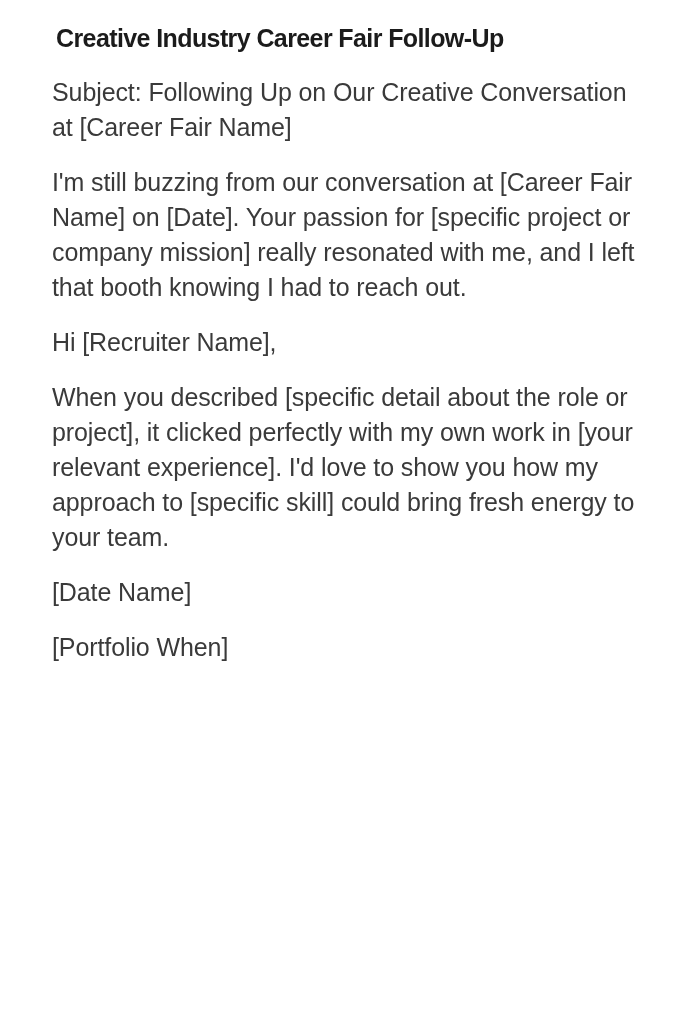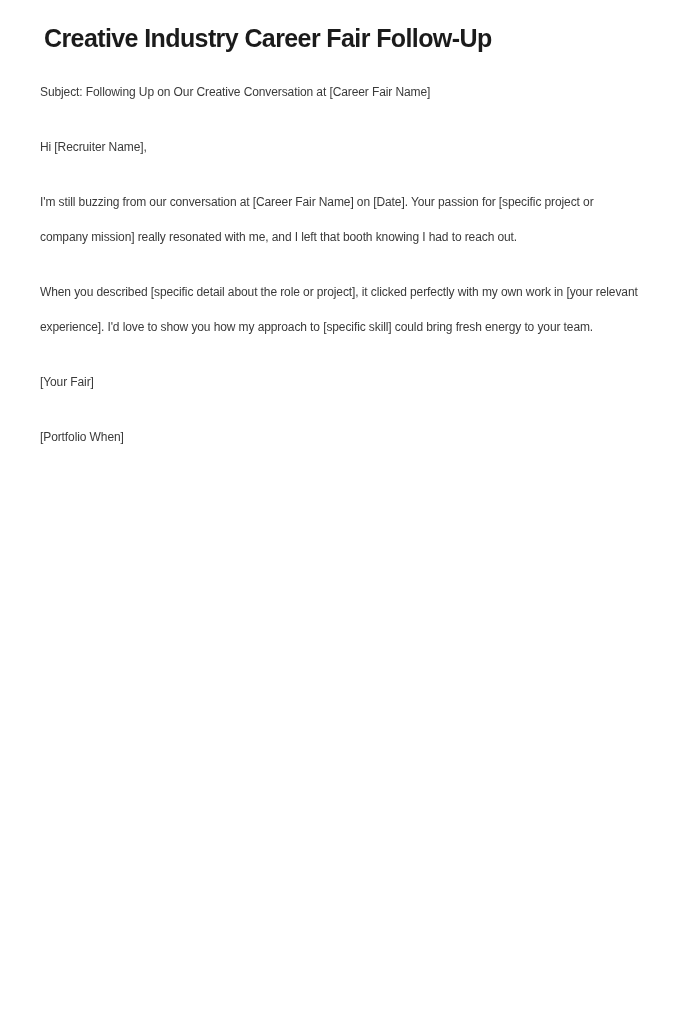--- a/index.html
+++ b/index.html
@@ -12,50 +12,50 @@
     height: 1033px;
     overflow: hidden;
     font-family: "Liberation Sans", "DejaVu Sans", sans-serif;
   }
   .doc {
     box-sizing: border-box;
     width: 700px;
     padding: 22px 58px 0 40px;
   }
   .doc-title {
-    margin: 0 0 20px 4px;
+    margin: 0 0 20px 16px;
     font-size: 25px;
     line-height: 33px;
     font-weight: 700;
     letter-spacing: -0.6px;
     color: #1b1b1b;
   }
   .doc p {
-    margin: 0 0 20px 0;
-    font-size: 12px;
+    margin: 0 0 20px 12px;
+    font-size: 25px;
     line-height: 35px;
     font-weight: 400;
     letter-spacing: -0.1px;
     color: #3a3a3a;
   }
 </style>
 </head>
 <body>
 
 <article class="doc">
   <h1 class="doc-title">Creative Industry Career Fair Follow-Up</h1>
 
   <p>Subject: Following Up on Our Creative Conversation at [Career Fair Name]</p>
 
+  <p>I'm still buzzing from our conversation at [Career Fair Name] on [Date]. Your passion for [specific project or company mission] really resonated with me, and I left that booth knowing I had to reach out.</p>
+
   <p>Hi [Recruiter Name],</p>
-
-  <p>I'm still buzzing from our conversation at [Career Fair Name] on [Date]. Your passion for [specific project or company mission] really resonated with me, and I left that booth knowing I had to reach out.</p>
 
   <p>When you described [specific detail about the role or project], it clicked perfectly with my own work in [your relevant experience]. I'd love to show you how my approach to [specific skill] could bring fresh energy to your team.</p>
 
 
 
 
-  <p>[Your Fair]</p>
+  <p>[Date Name]</p>
 
 
   <p>[Portfolio When]</p>
 </article>
 
 </body></html>

